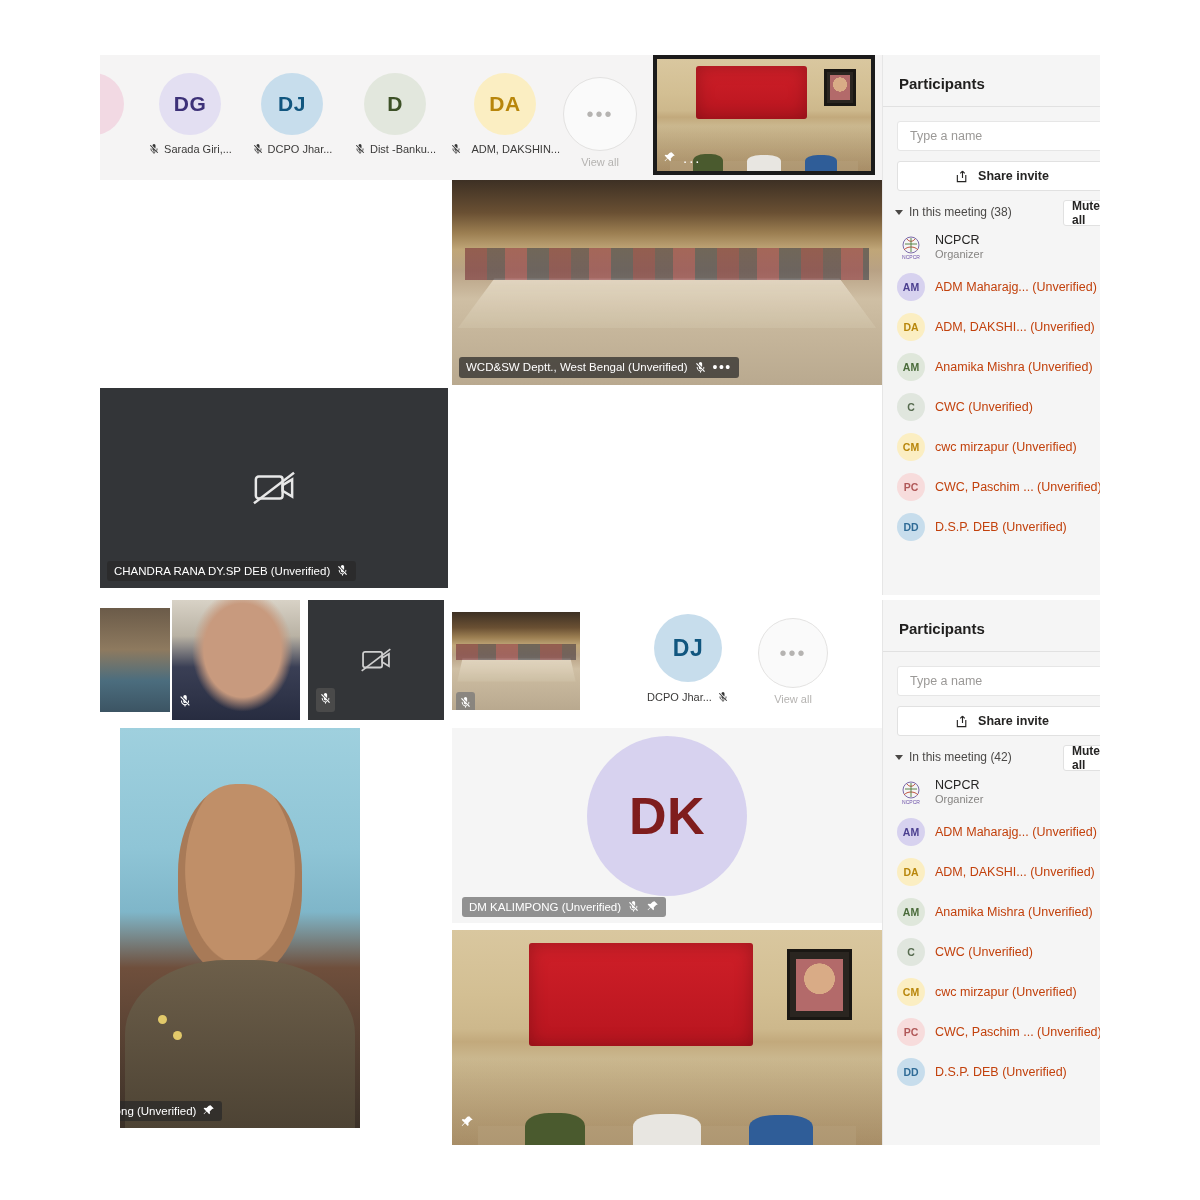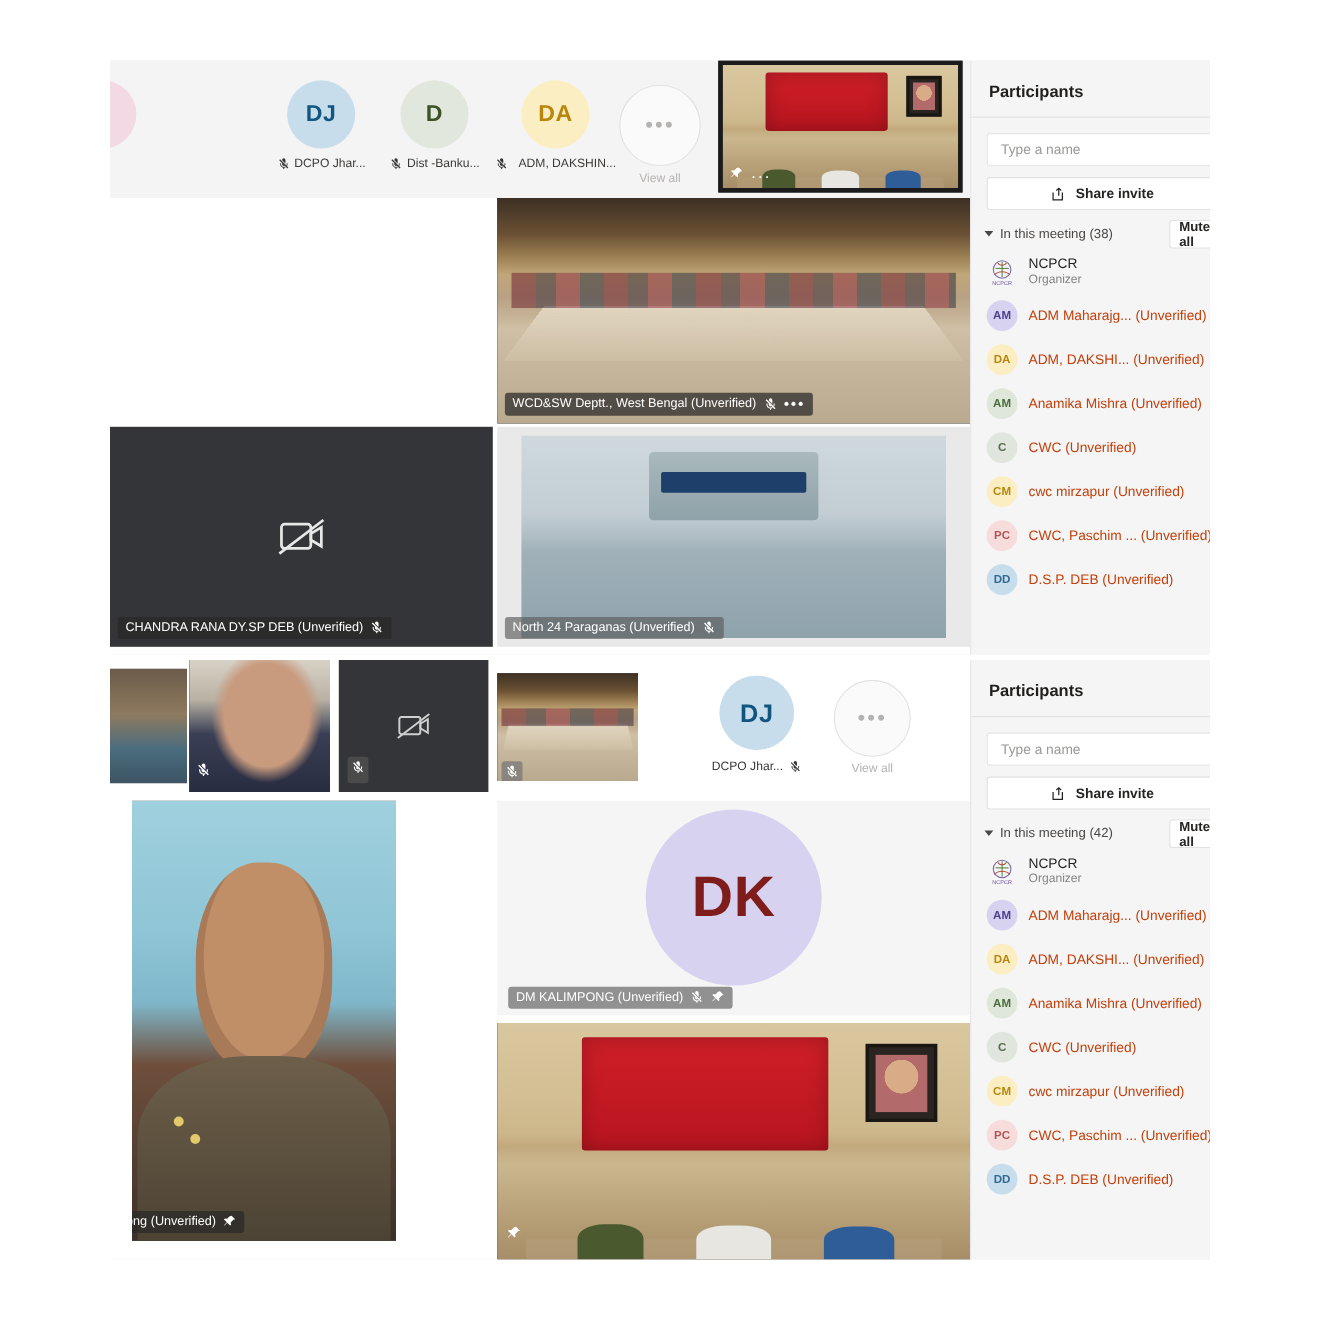--- a/index.html
+++ b/index.html
@@ -171,20 +171,32 @@
 <div class="page">
 
   <div class="shot" id="shot-top">
 
     <div class="filmstrip" style="height:125px;">
 
       <div class="strip-avatar" style="left:-38px; top:18px;">
         <div class="circ" style="width:62px;height:62px;background:#f2d9e3;color:#8e4f6b;font-size:22px;"></div>
       </div>
 
+      <div class="strip-avatar" style="left:43px; top:18px; width:94px;">
+        <div class="circ" style="width:62px;height:62px;margin:0 auto;background:#e3dff2;color:#3d3178;font-size:21px;">DG</div>
+        <div style="display:flex;align-items:center;gap:4px;justify-content:center;margin-top:8px;">
+          <svg width="12" height="12" viewBox="0 0 16 16">
+            <path d="M3 3l10 10" stroke="#333" stroke-width="1.4" fill="none"></path>
+            <path d="M6 3.2a2 2 0 014 0v3.4a2 2 0 01-.2.85L6 3.6zM6 7.5V6.6l3.3 3.3A2 2 0 016 8.6z" fill="#333"></path>
+            <path d="M4 7.3v1.1a4 4 0 006 3.3M12 7.3v1.1a4 4 0 01-.5 1.9" stroke="#333" stroke-width="1.2" fill="none"></path>
+            <path d="M8 12.4v1.9" stroke="#333" stroke-width="1.2"></path>
+          </svg>
+          <span class="strip-name">Sarada Giri,...</span>
+        </div>
+      </div>
 
       <div class="strip-avatar" style="left:145px; top:18px; width:94px;">
         <div class="circ" style="width:62px;height:62px;margin:0 auto;background:#c7ddec;color:#11567f;font-size:21px;">DJ</div>
         <div style="display:flex;align-items:center;gap:4px;justify-content:center;margin-top:8px;">
           <svg width="12" height="12" viewBox="0 0 16 16">
             <path d="M3 3l10 10" stroke="#333" stroke-width="1.4" fill="none"></path>
             <path d="M6 3.2a2 2 0 014 0v3.4a2 2 0 01-.2.85L6 3.6zM6 7.5V6.6l3.3 3.3A2 2 0 016 8.6z" fill="#333"></path>
             <path d="M4 7.3v1.1a4 4 0 006 3.3M12 7.3v1.1a4 4 0 01-.5 1.9" stroke="#333" stroke-width="1.2" fill="none"></path>
             <path d="M8 12.4v1.9" stroke="#333" stroke-width="1.2"></path>
           </svg>
@@ -274,35 +286,20 @@
           <span>CHANDRA RANA DY.SP DEB (Unverified)</span>
           <svg width="13" height="13" viewBox="0 0 16 16">
             <path d="M3 3l10 10" stroke="#fff" stroke-width="1.5" fill="none"></path>
             <path d="M6 3.2a2 2 0 014 0v3.4a2 2 0 01-.2.85L6 3.6zM6 7.5V6.6l3.3 3.3A2 2 0 016 8.6z" fill="#fff"></path>
             <path d="M4 7.3v1.1a4 4 0 006 3.3M12 7.3v1.1a4 4 0 01-.5 1.9" stroke="#fff" stroke-width="1.2" fill="none"></path>
             <path d="M8 12.4v1.9" stroke="#fff" stroke-width="1.2"></path>
           </svg>
         </div>
       </div>
 
-      <div class="tile" style="left:352px; top:208px; width:430px; height:200px; background:#e9e9e9;">
-        <div class="ph ph-np" style="margin:8px 22px; width:auto; height:calc(100% - 16px);">
-          <div class="podium"></div>
-          <div class="banner"></div>
-        </div>
-        <div class="tile-label light">
-          <span>North 24 Paraganas (Unverified)</span>
-          <svg width="13" height="13" viewBox="0 0 16 16">
-            <path d="M3 3l10 10" stroke="#fff" stroke-width="1.5" fill="none"></path>
-            <path d="M6 3.2a2 2 0 014 0v3.4a2 2 0 01-.2.85L6 3.6zM6 7.5V6.6l3.3 3.3A2 2 0 016 8.6z" fill="#fff"></path>
-            <path d="M4 7.3v1.1a4 4 0 006 3.3M12 7.3v1.1a4 4 0 01-.5 1.9" stroke="#fff" stroke-width="1.2" fill="none"></path>
-            <path d="M8 12.4v1.9" stroke="#fff" stroke-width="1.2"></path>
-          </svg>
-        </div>
-      </div>
     </div>
 
     <div class="panel">
       <div class="panel-title">Participants</div>
       <div class="panel-divider"></div>
       <div class="panel-input">Type a name</div>
       <div class="panel-share">
         <svg width="15" height="15" viewBox="0 0 16 16">
           <path d="M2.5 6.5v7h9v-7" fill="none" stroke="#252423" stroke-width="1.2"></path>
           <path d="M8 9.5V2.2M8 2.2L5.6 4.6M8 2.2l2.4 2.4" fill="none" stroke="#252423" stroke-width="1.2"></path>

